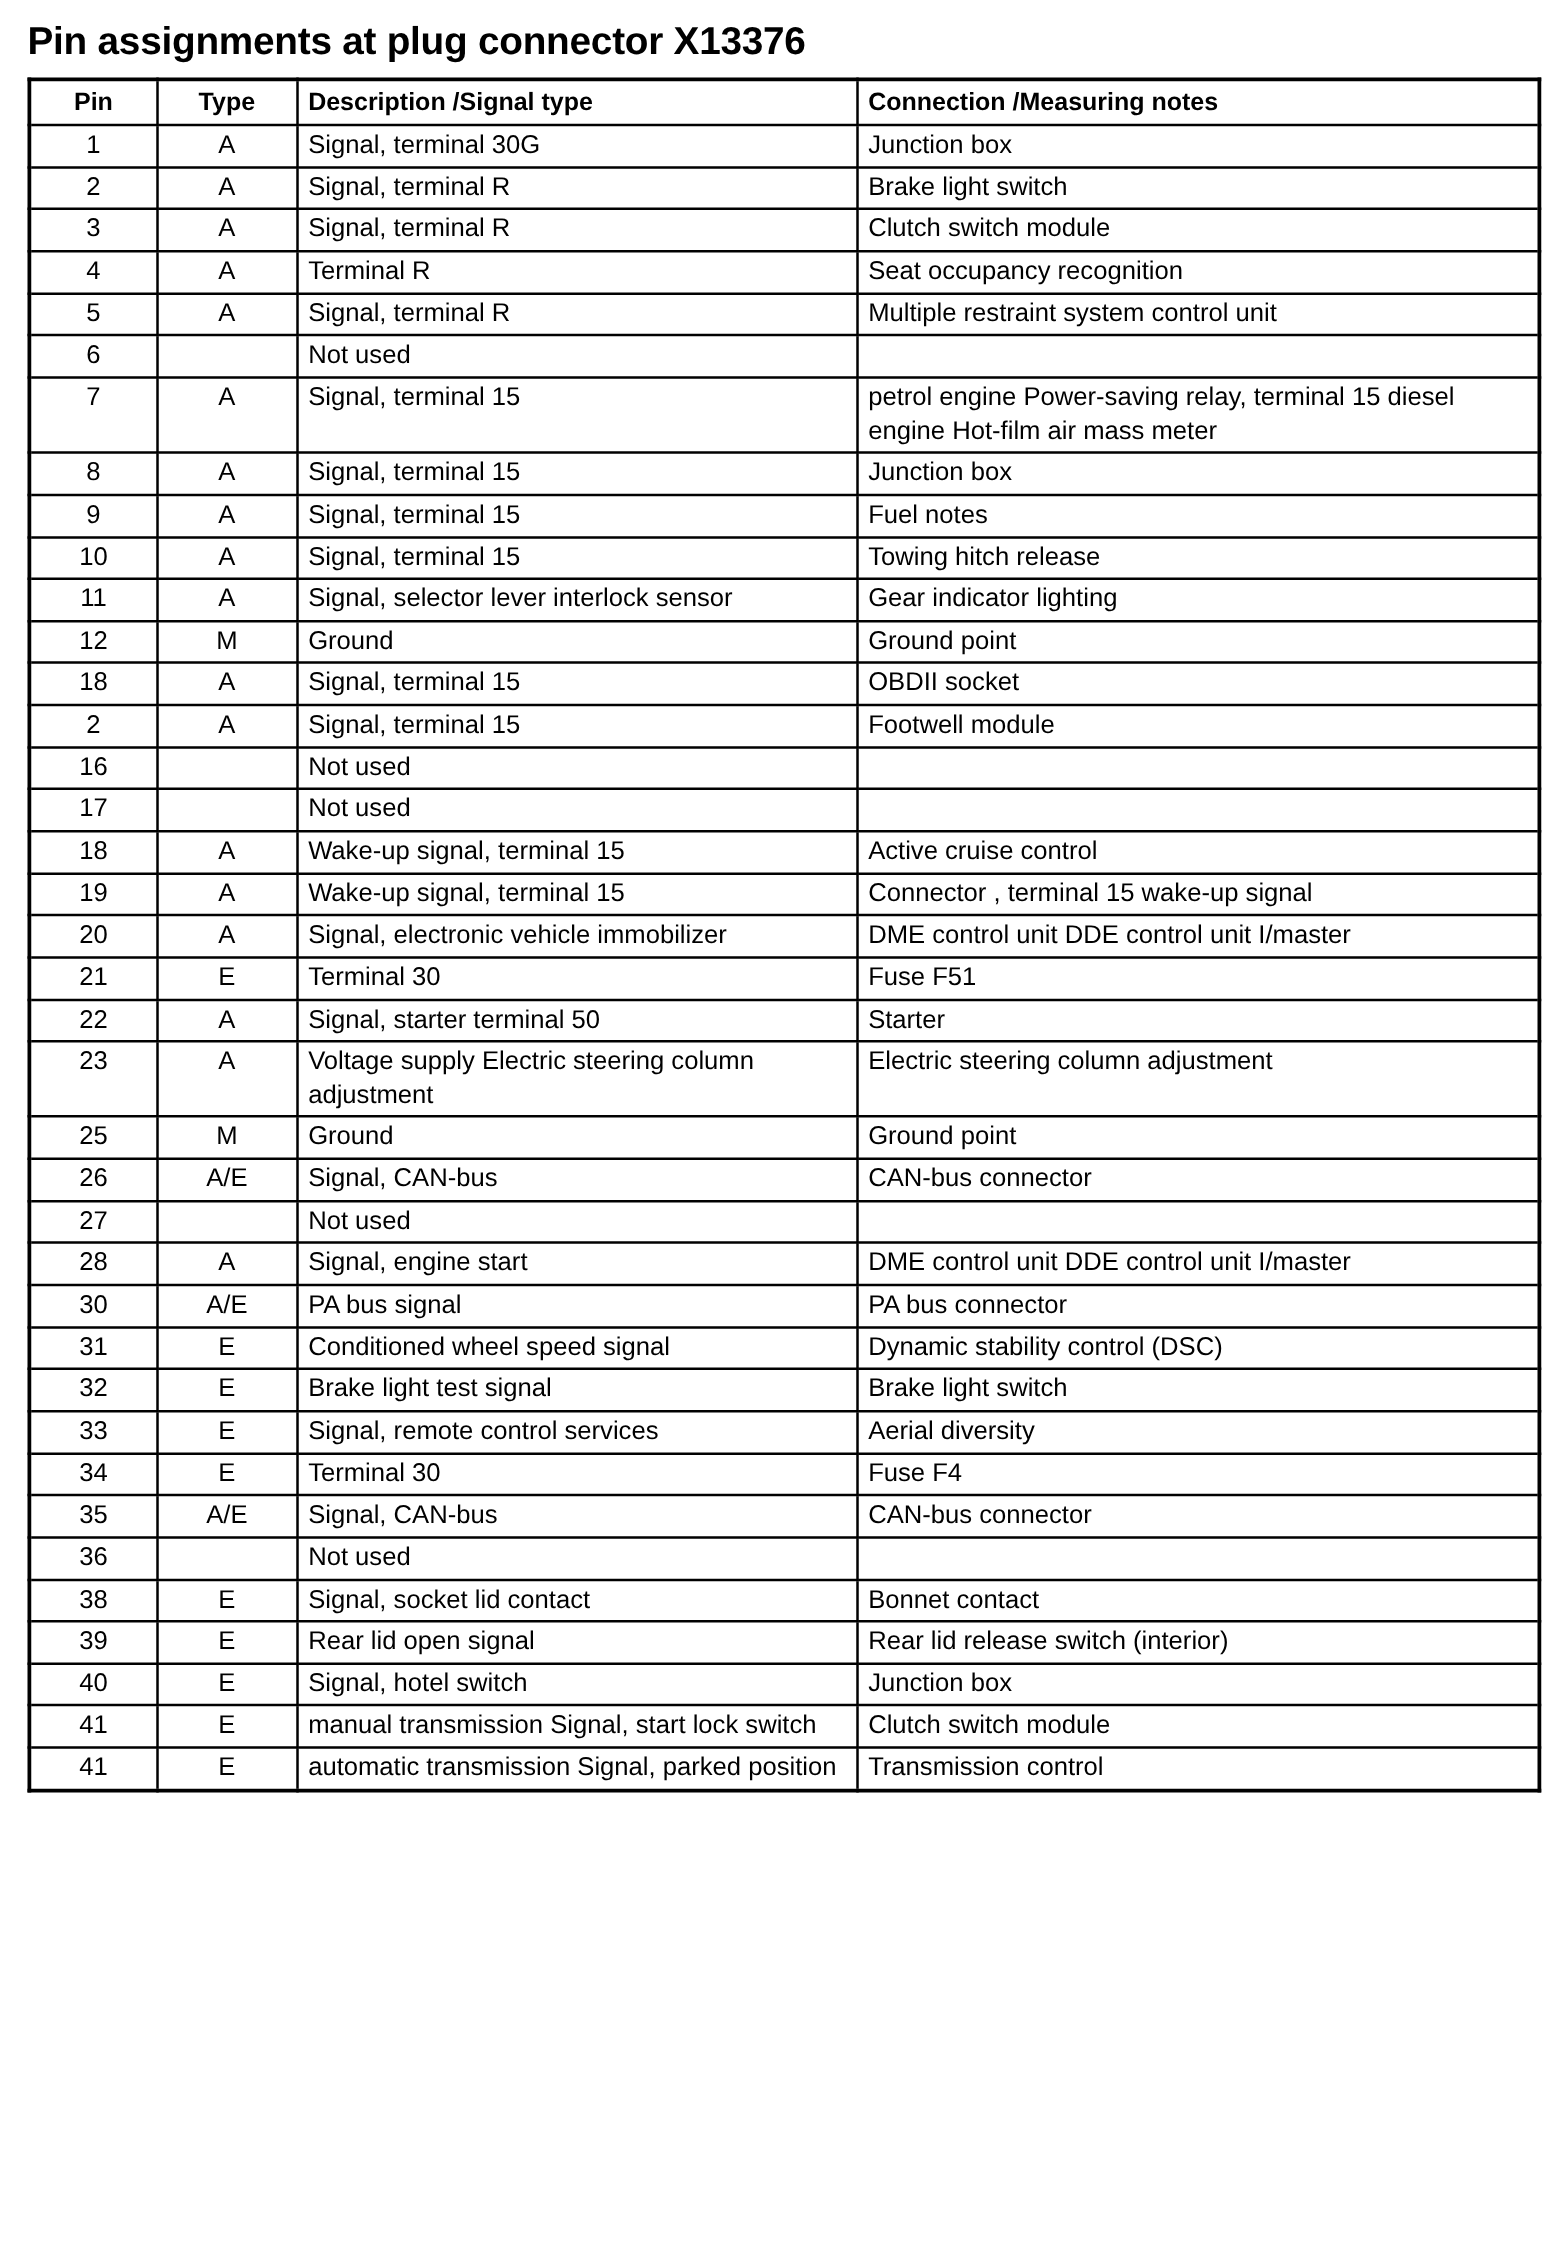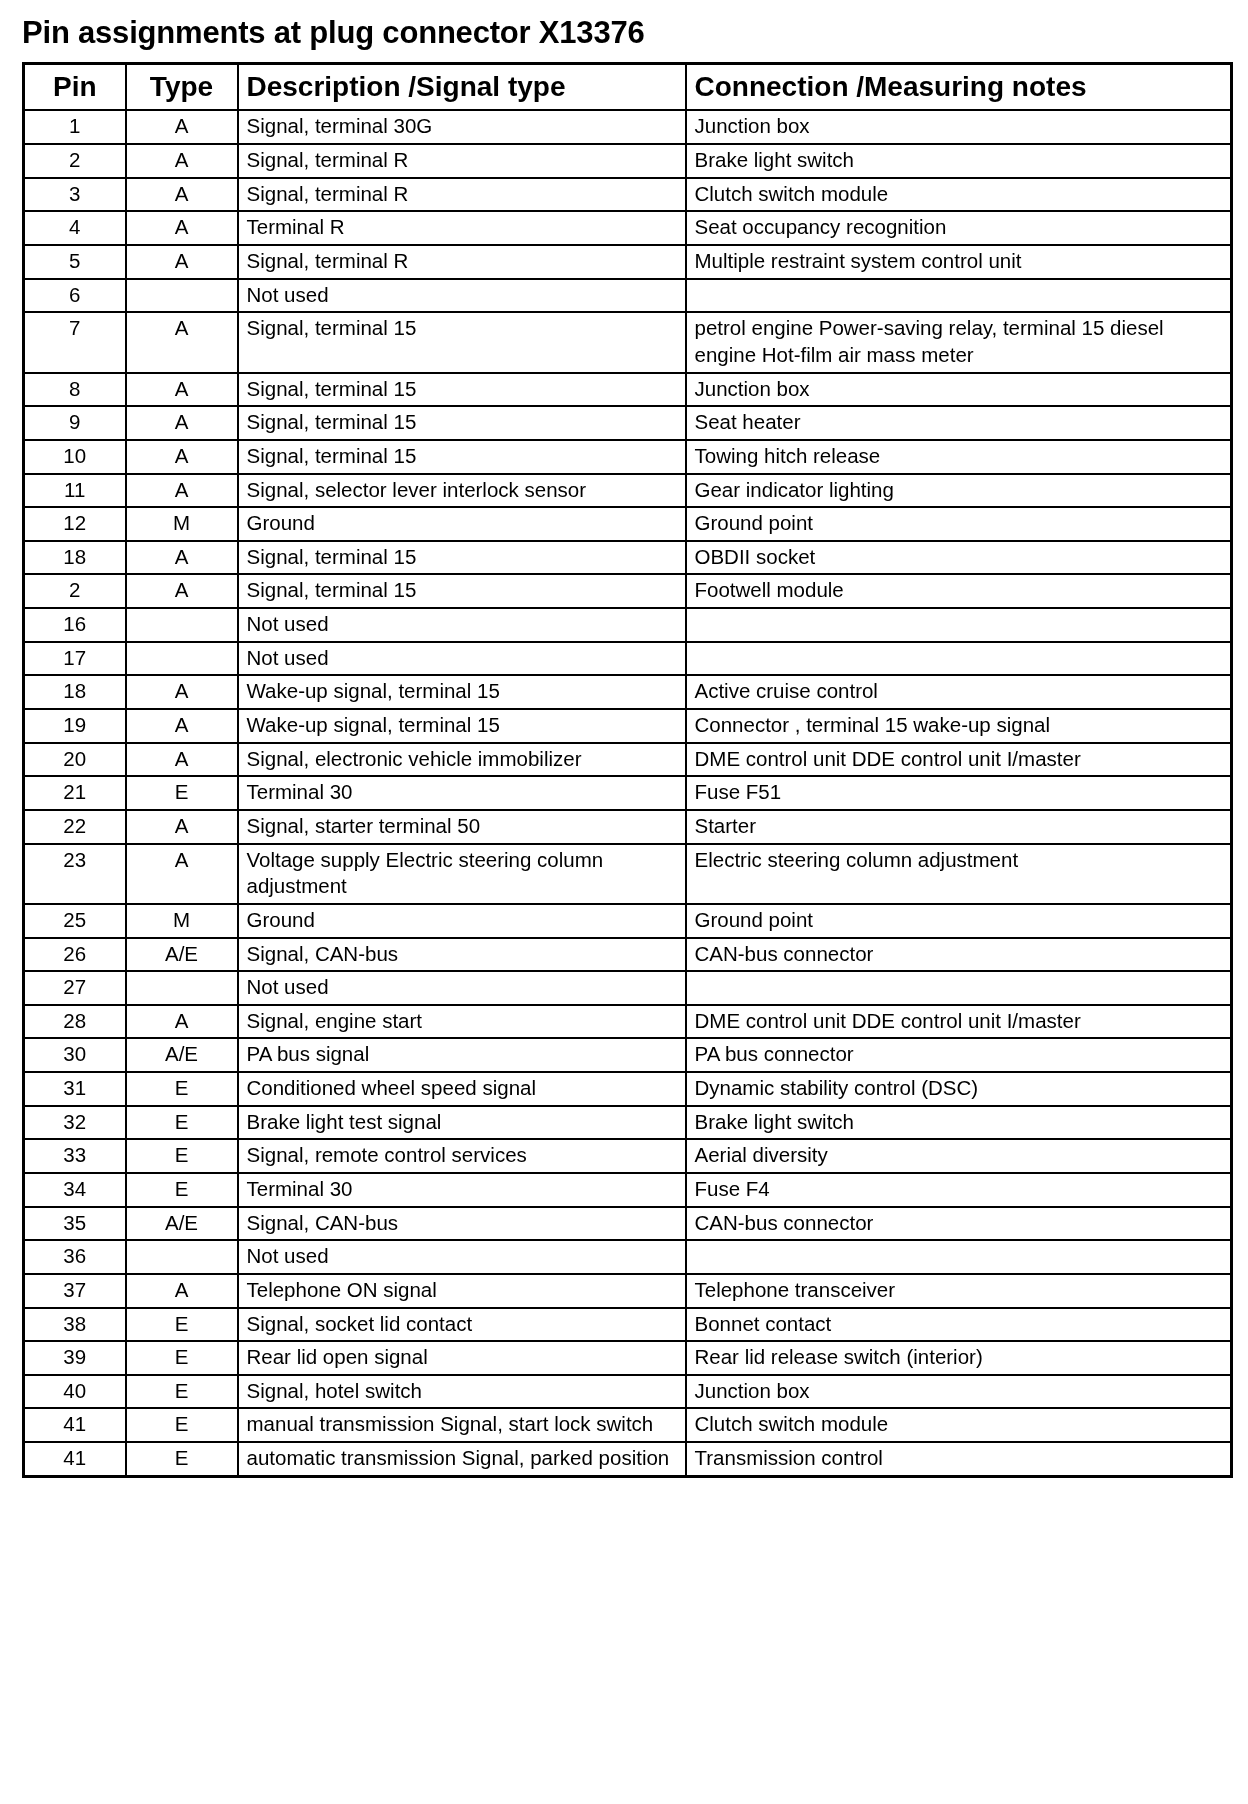--- a/index.html
+++ b/index.html
@@ -40,21 +40,21 @@
     border: 2px solid #000;
     padding: 2px 6px 3px 8px;
     font-size: 20.5px;
     line-height: 1.30;
     vertical-align: top;
     text-align: left;
     word-wrap: break-word;
   }
   table.pin-table thead th {
     font-weight: bold;
-    font-size: 28px;
+    font-size: 20px;
     padding-top: 4px;
     padding-bottom: 4px;
   }
   table.pin-table thead th.center,
   table.pin-table td.center {
     text-align: center;
     padding-left: 0;
     padding-right: 0;
   }
   td.empty { height: 26px; }
@@ -127,21 +127,21 @@
         <tr>
           <td class="center">8</td>
           <td class="center">A</td>
           <td>Signal, terminal 15</td>
           <td>Junction box</td>
         </tr>
         <tr>
           <td class="center">9</td>
           <td class="center">A</td>
           <td>Signal, terminal 15</td>
-          <td>Seat heater</td>
+          <td>Fuel notes</td>
         </tr>
         <tr>
           <td class="center">10</td>
           <td class="center">A</td>
           <td>Signal, terminal 15</td>
           <td>Towing hitch release</td>
         </tr>
         <tr>
           <td class="center">11</td>
           <td class="center">A</td>
@@ -274,26 +274,20 @@
           <td>Signal, CAN-bus</td>
           <td>CAN-bus connector</td>
         </tr>
         <tr>
           <td class="center">36</td>
           <td class="center empty"></td>
           <td>Not used</td>
           <td class="empty"></td>
         </tr>
         <tr>
-          <td class="center">37</td>
-          <td class="center">A</td>
-          <td>Telephone ON signal</td>
-          <td>Telephone transceiver</td>
-        </tr>
-        <tr>
           <td class="center">38</td>
           <td class="center">E</td>
           <td>Signal, socket lid contact</td>
           <td>Bonnet contact</td>
         </tr>
         <tr>
           <td class="center">39</td>
           <td class="center">E</td>
           <td>Rear lid open signal</td>
           <td>Rear lid release switch (interior)</td>

